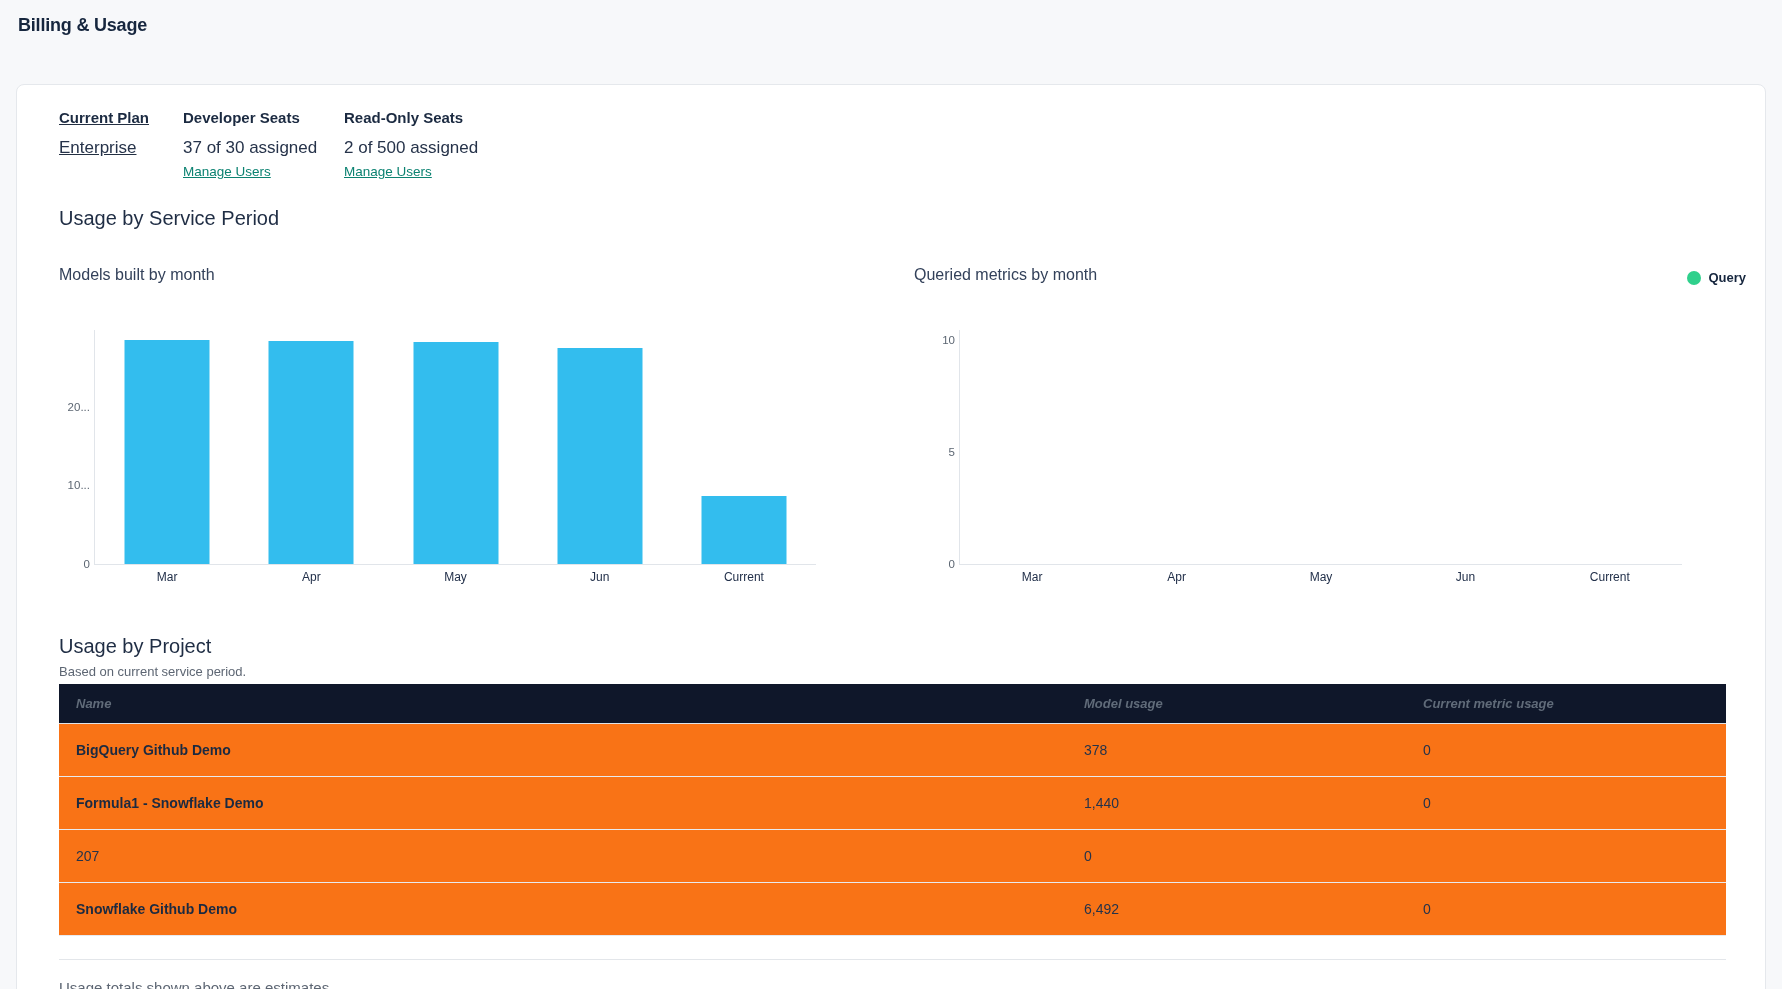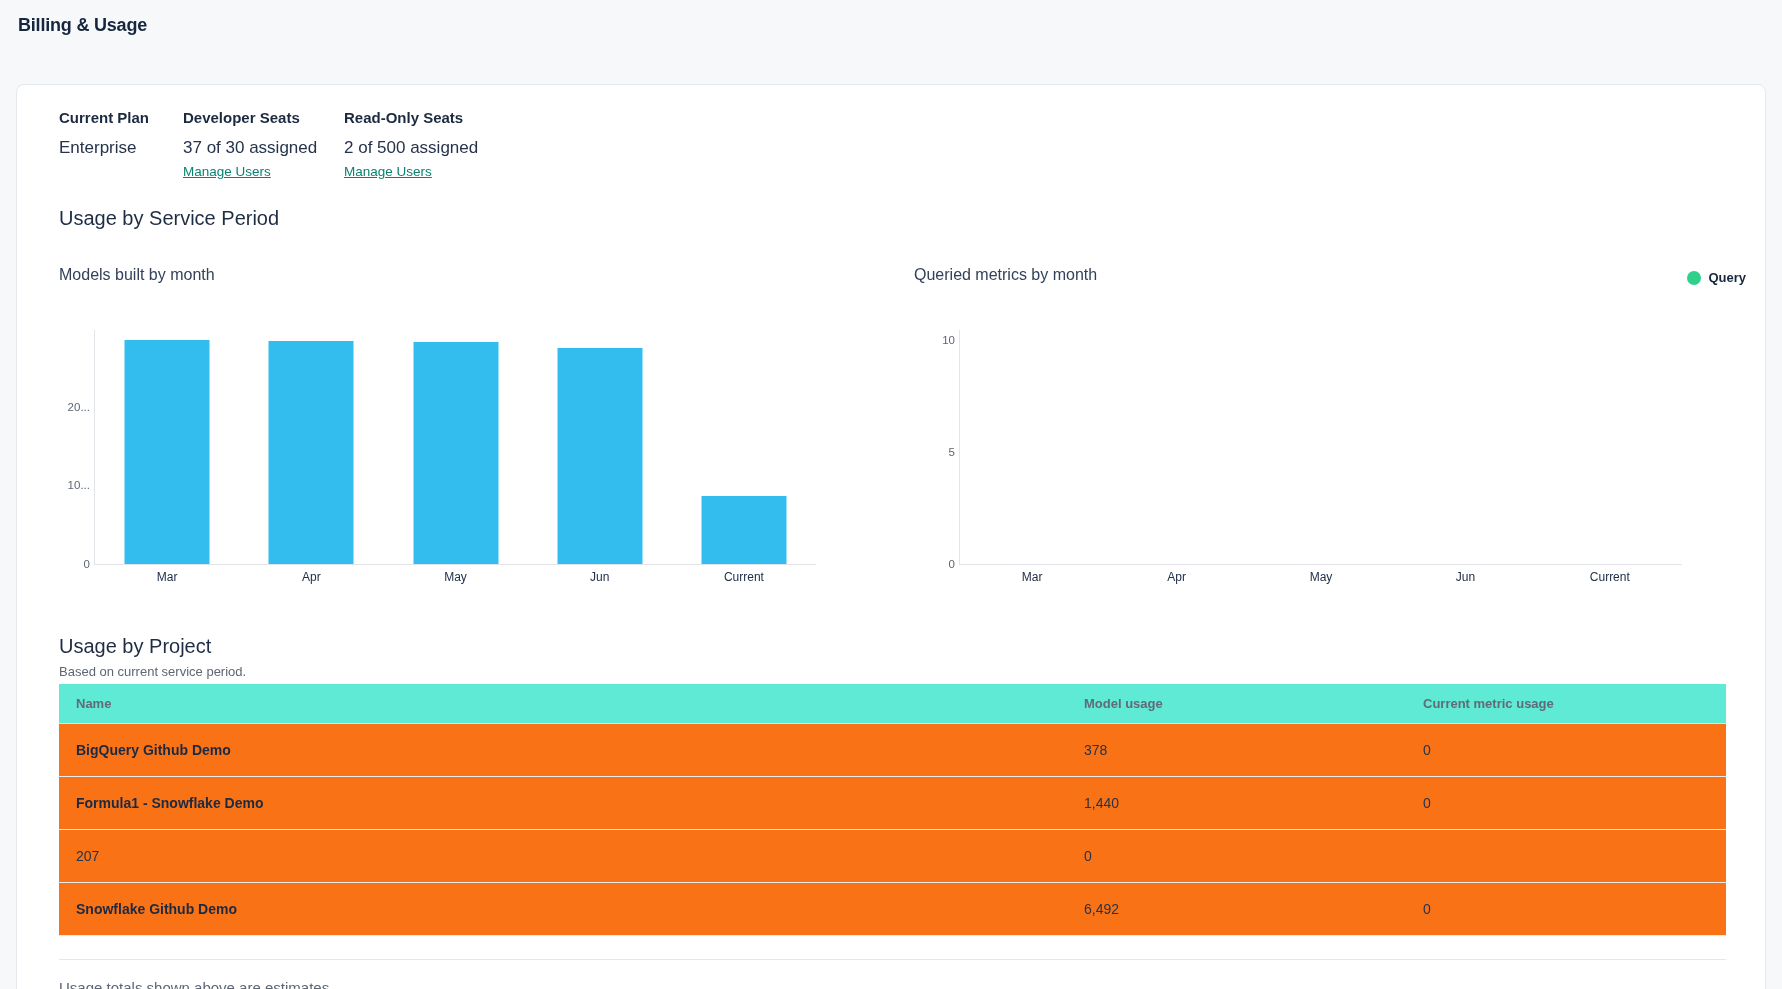--- a/index.html
+++ b/index.html
@@ -19,21 +19,21 @@
   }
 
   
   .card {
     position:absolute; left:16px; top:84px; width:1750px; height:1160px;
     background:#ffffff; border:1px solid #e5e8ec; border-radius:8px;
   }
 
   
   .plan-row { position:absolute; top:24px; left:42px; display:flex; }
-  .plan-col:nth-child(1){ width:124px; }
+  .plan-col:nth-child(1){ width:124px;text-decoration:underline; }
   .plan-col:nth-child(2){ width:161px; }
   .plan-label { font-size:15px; font-weight:700; color:#1b2a41; line-height:18px; }
   .plan-value { margin-top:10px; font-size:17px; font-weight:400; color:#26334a; line-height:21px; }
   .manage-link {
     display:inline-block; margin-top:6px; font-size:13.5px; color:#0b8271;
     text-decoration:underline; cursor:pointer;
   }
 
   
   .section-title { position:absolute; left:42px; font-size:20px; font-weight:400; color:#1f2d44; }
@@ -64,21 +64,21 @@
   .bar { position:absolute; bottom:0; width:85px; transform:translateX(-50%); }
 
   .legend { position:absolute; top:185px; right:19px; display:flex; align-items:center; }
   .legend-dot { width:14px; height:14px; border-radius:50%; background:#2fd08c; }
   .legend-label { margin-left:7px; font-size:13px; font-weight:700; color:#16263e; }
 
   
   .table { position:absolute; left:42px; top:599px; width:1667px; font-size:14px; }
   .trow { display:grid; grid-template-columns:1025px 339px auto; align-items:center; }
   .thead {
-    height:40px; background:#5eead4; border-bottom:1px solid #dfe3e8;
+    height:40px; background:#0f172a; border-bottom:1px solid #dfe3e8;font-style:italic;
   }
   .th { font-size:13px; font-weight:600; color:#606b79; }
   .th:first-child, .td:first-child { padding-left:17px; }
   .tbody-row { height:53px; border-bottom:1px solid #e8eaee; background:#f97316; }
   .td.name-cell { font-weight:700; color:#1b2a41; }
   .td { color:#26334a; }
 
   
   .footer-divider { position:absolute; left:42px; top:874px; width:1667px; height:1px; background:#e3e6ea; }
   .footnote { position:absolute; left:42px; top:894px; font-size:15px; color:#5d6673; }

